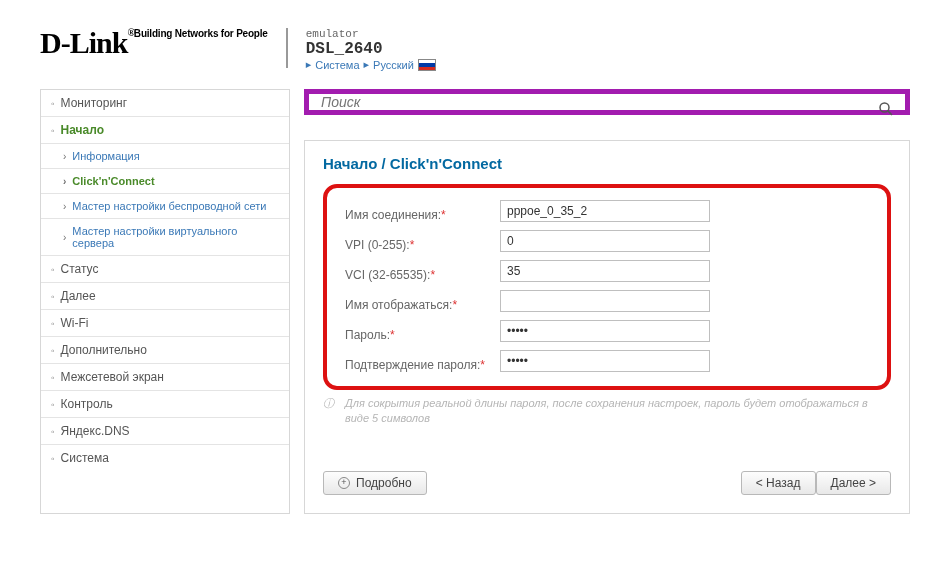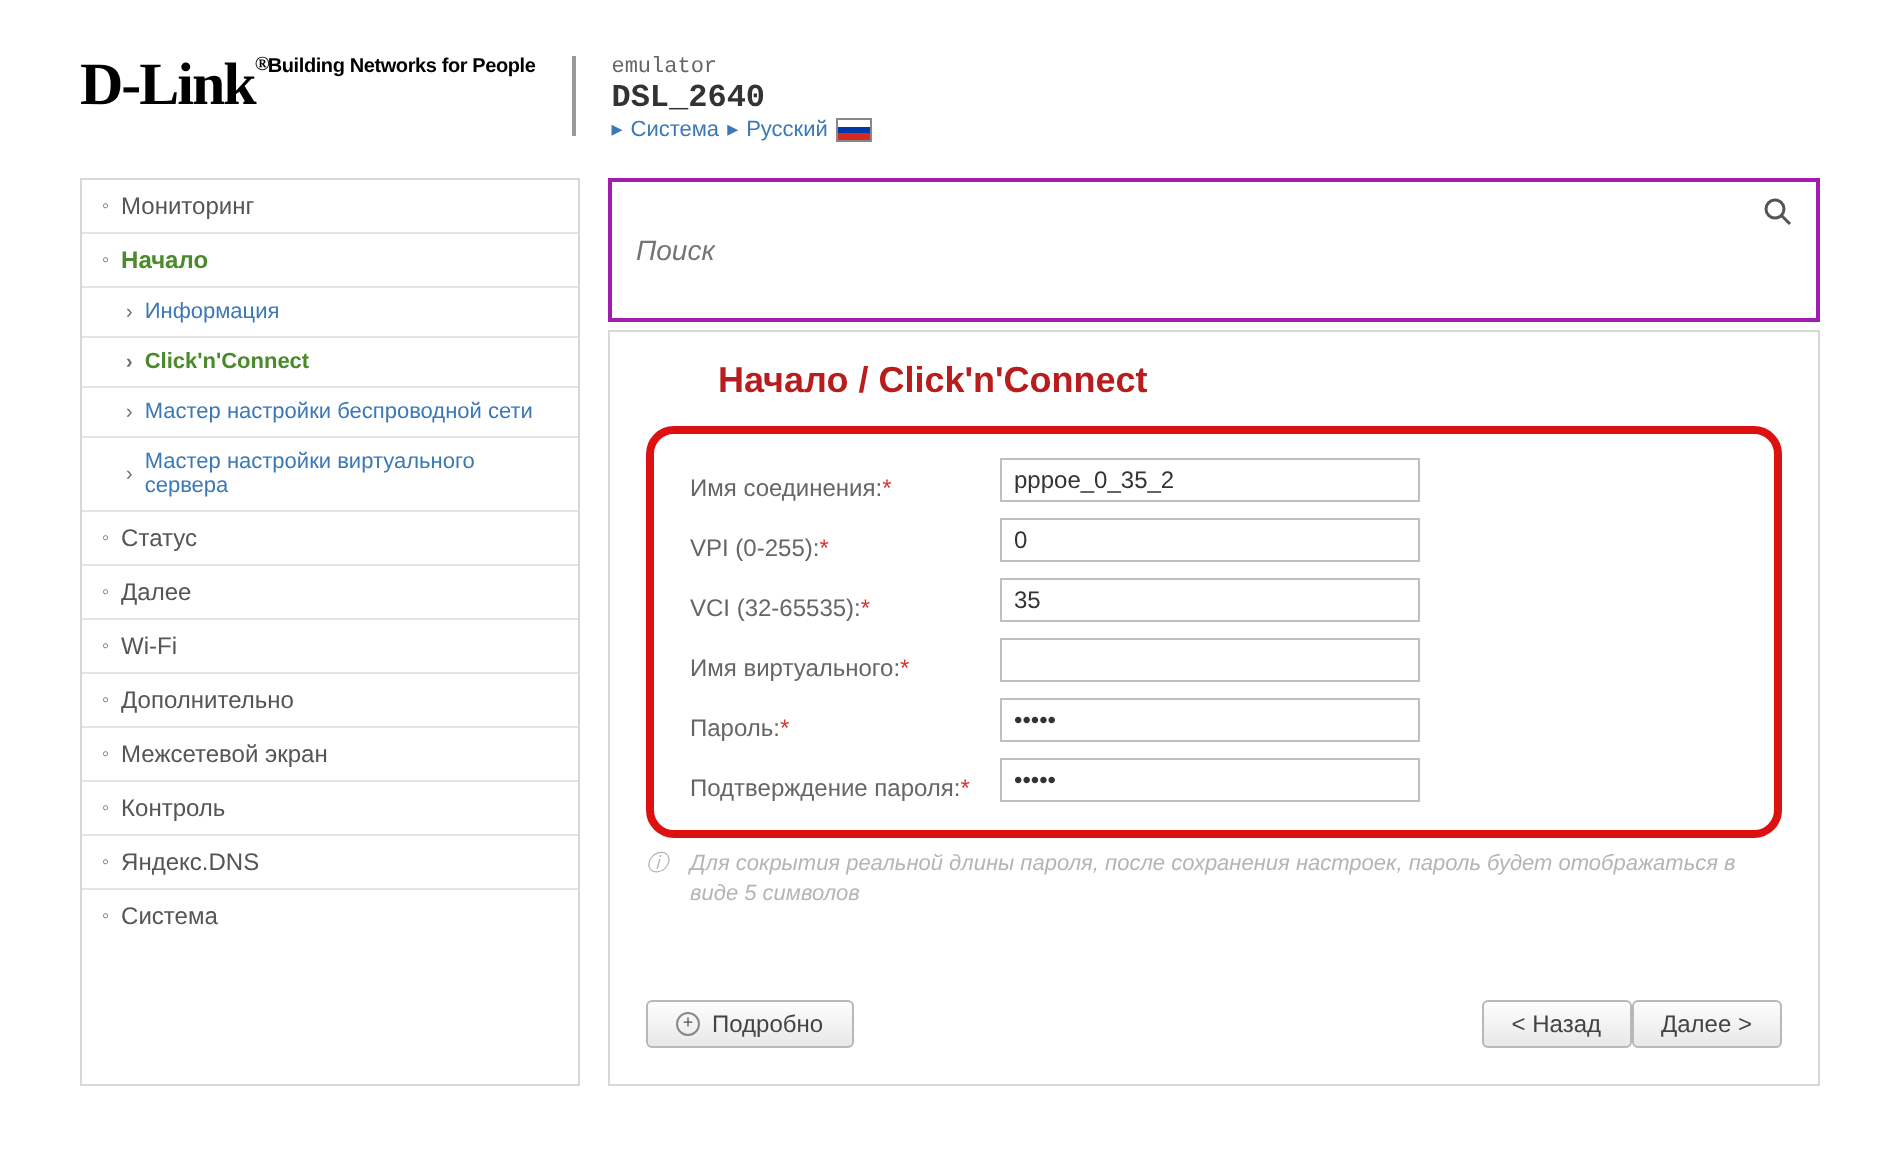--- a/index.html
+++ b/index.html
@@ -20,26 +20,26 @@
   .flag { display: inline-block; width: 18px; height: 12px; background: linear-gradient(to bottom, #fff 0 33%, #0039a6 33% 66%, #d52b1e 66% 100%); border: 1px solid #888; }
   .body-row { display: flex; gap: 14px; }
   .sidebar { width: 250px; border: 1px solid #d7d7d7; background: #fff; }
   .sidebar-item { display: flex; align-items: center; gap: 6px; padding: 6px 10px; border-bottom: 1px solid #e4e4e4; font-size: 12px; color: #555; cursor: pointer; }
   .sidebar-sub { padding-left: 22px; font-size: 11px; }
   .sidebar-item .bullet { color: #707070; font-size: 10px; }
   .sidebar-item.active-top { color: #4a8a2a; font-weight: bold; }
   .sidebar-item.active-sub { color: #4a8a2a; font-weight: bold; }
   .blue-link { color: #3a78b6; }
   .main { flex: 1; display: flex; flex-direction: column; }
-  .search-wrap { position: relative; border: 2px solid #a21caf; background: #fff; margin-bottom: 4px; padding: 26px 12px; display: flex; align-items: center; }
+  .search-wrap { position: relative; border: 5px solid #a21caf; background: #fff; margin-bottom: 25px; padding: 0 12px; display: flex; align-items: center; }
   .search-input { border: none; outline: none; width: 100%; font-size: 14px; font-style: italic; color: #a5a5a5; background: transparent; }
   .search-icon { position: absolute; right: 10px; top: 6px; color: #555; }
   .search-icon svg { width: 18px; height: 18px; }
   .panel { border: 1px solid #d7d7d7; padding: 14px 18px 18px 18px; background: #fff; position: relative; }
-  .breadcrumb-title { color: #b91c1c; font-size: 18px; font-weight: bold; margin-bottom: 12px; margin-left: 36px; }
+  .breadcrumb-title { color: #0369a1; font-size: 15px; font-weight: bold; margin-bottom: 12px; }
   .highlight-box { border: 4px solid #d11; border-radius: 14px; padding: 12px 18px 14px 18px; margin-bottom: 6px; }
   .form-row { display: flex; align-items: flex-end; margin-bottom: 8px; }
   .form-label { width: 155px; font-size: 12px; color: #666; }
   .req { color: #d33; }
   .form-input { width: 210px; padding: 3px 6px; border: 1px solid #bfbfbf; font-size: 12px; color: #333; background: #fff; }
   .note { font-size: 11px; font-style: italic; color: #b5b5b5; padding-left: 22px; margin-top: 2px; position: relative; line-height: 1.4; }
   .note .info-icon { position: absolute; left: 0; top: 0; color: #b5b5b5; }
   .buttons { display: flex; justify-content: space-between; align-items: center; margin-top: 44px; }
   .btn { display: inline-flex; align-items: center; gap: 6px; border: 1px solid #b8b8b8; background: linear-gradient(#fdfdfd, #e8e8e8); padding: 4px 14px; font-size: 12px; color: #444; border-radius: 3px; cursor: pointer; }
   .btn .exp { width: 12px; height: 12px; border: 1px solid #888; border-radius: 50%; display: inline-flex; align-items: center; justify-content: center; font-size: 9px; color: #555; line-height: 1; }
@@ -149,21 +149,21 @@
           </div>
           <div class="form-row">
             <span class="form-label"><span>VPI (0-255):</span><span class="req">*</span></span>
             <input class="form-input" value="0" style="">
           </div>
           <div class="form-row">
             <span class="form-label"><span>VCI (32-65535):</span><span class="req">*</span></span>
             <input class="form-input" value="35" style="">
           </div>
           <div class="form-row">
-            <span class="form-label"><span>Имя виртуального:</span><span class="req">*</span></span>
+            <span class="form-label"><span>Имя отображаться:</span><span class="req">*</span></span>
             <input class="form-input" value="" style="">
           </div>
           <div class="form-row">
             <span class="form-label"><span>Пароль:</span><span class="req">*</span></span>
             <input class="form-input" value="•••••" style="">
           </div>
           <div class="form-row" style="margin-bottom:0">
             <span class="form-label"><span>Подтверждение пароля:</span><span class="req">*</span></span>
             <input class="form-input" value="•••••" style="">
           </div>

